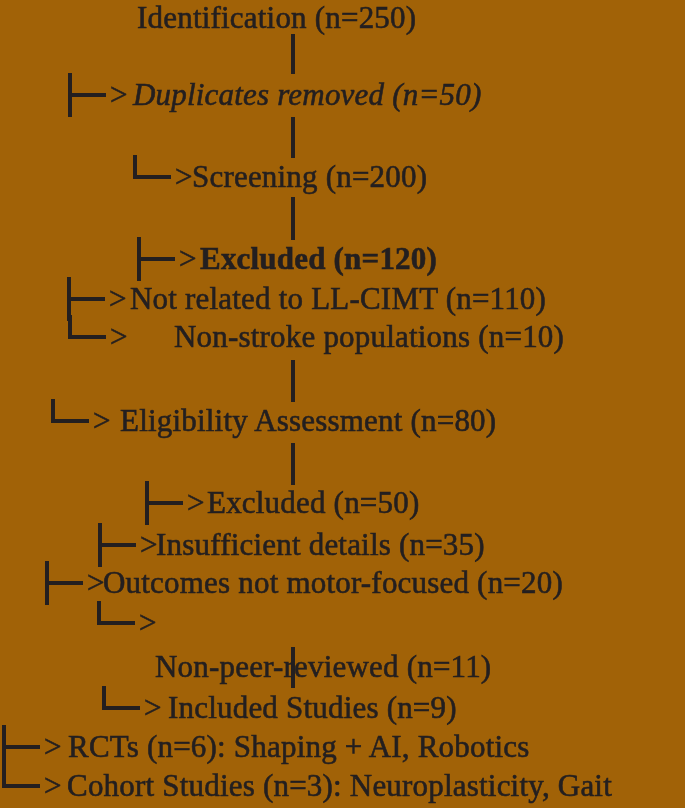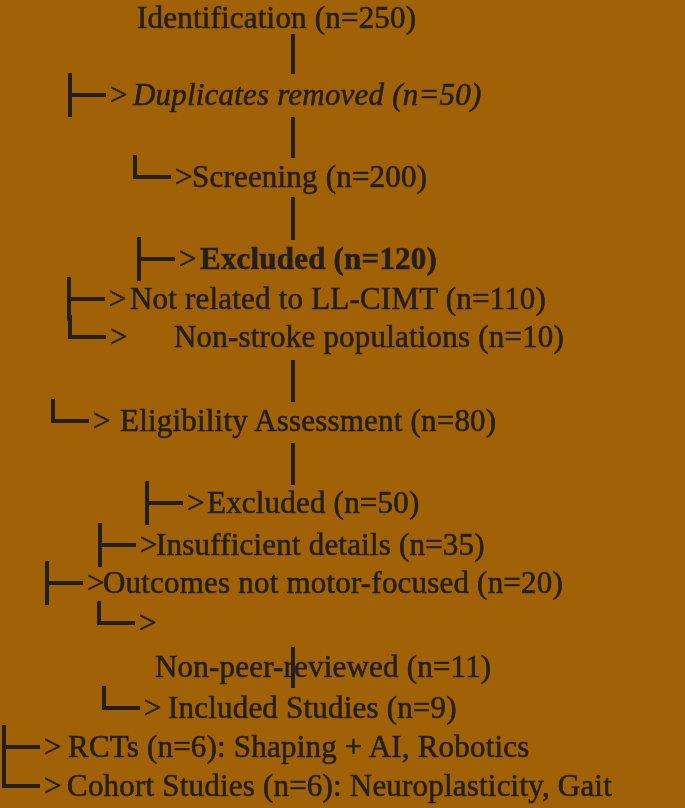--- a/index.html
+++ b/index.html
@@ -155,15 +155,15 @@
       <div class="h"></div>
     </div>
   <span class="arrow" style="left:44px; top:727px;">&gt;</span>
   <span class="label" style="left:68px; top:727px;font-family:Liberation Serif, serif;">RCTs (n=6): Shaping + AI, Robotics</span>
 
   <div class="elbow" style="left:2px; top:764px;">
       <div class="v"></div>
       <div class="h"></div>
     </div>
   <span class="arrow" style="left:44px; top:766px;">&gt;</span>
-  <span class="label" style="left:67px; top:766px;">Cohort Studies (n=6): Neuroplasticity, Gait</span>
+  <span class="label" style="left:67px; top:766px;">Cohort Studies (n=3): Neuroplasticity, Gait</span>
 
 </div>
 
 </body></html>

